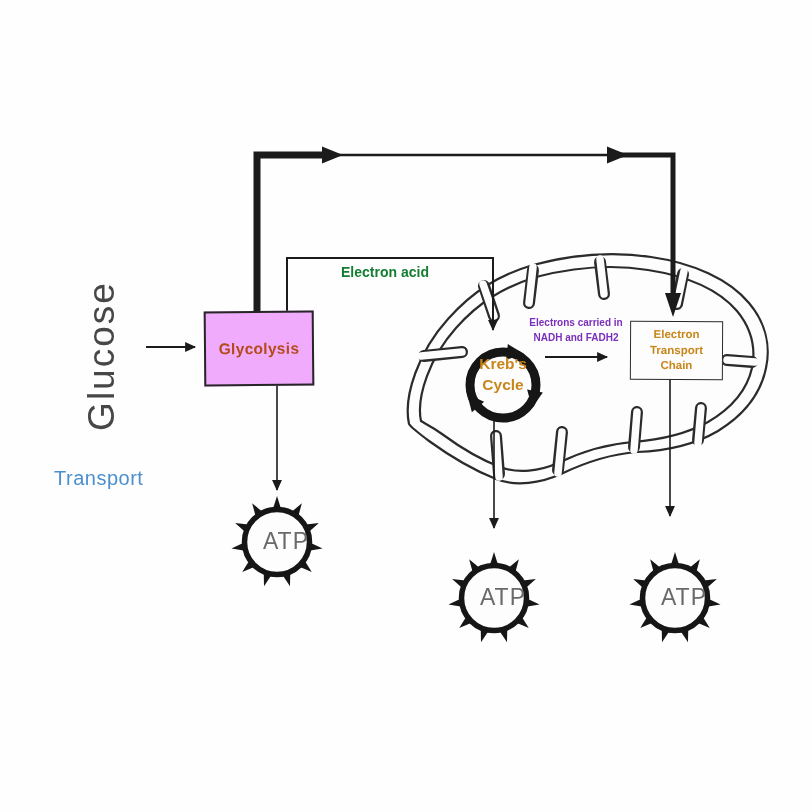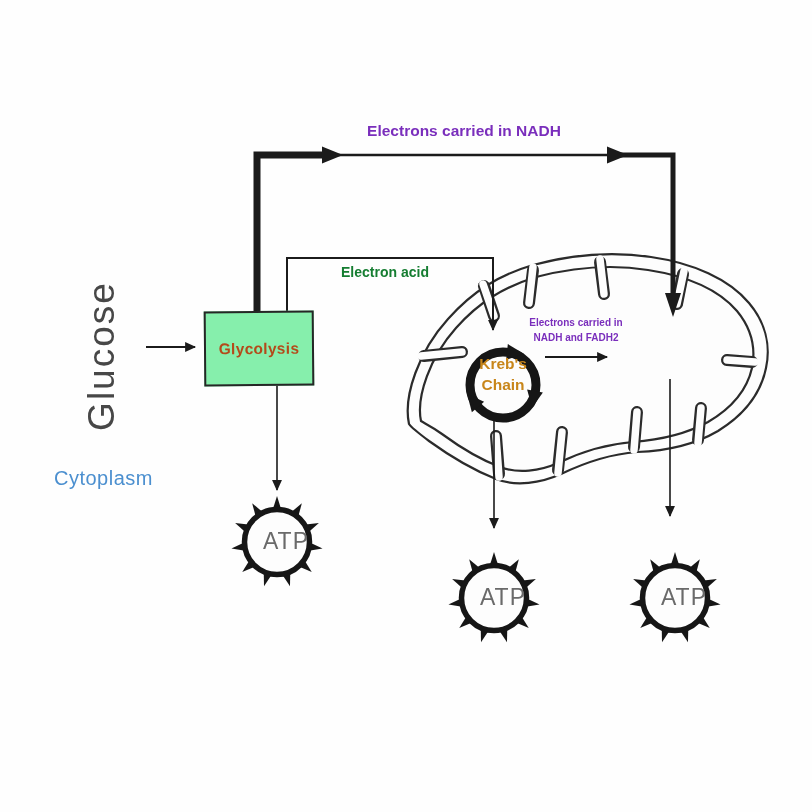--- a/index.html
+++ b/index.html
@@ -26,21 +26,21 @@
     text-align:center;font-size:37px;font-weight:400;
     letter-spacing:2px;color:var(--gray-text);
     transform:rotate(-90deg);
   }
   .cytoplasm{
     left:54px;top:467px;font-size:20px;font-weight:400;
     color:var(--light-blue);letter-spacing:0.5px;
   }
   .glybox{
     position:absolute;left:204px;top:311px;width:106px;height:71px;
-    background:#86efac;border:2px solid #262626;
+    background:#f0abfc;border:2px solid #262626;
     display:flex;align-items:center;justify-content:center;
     transform:rotate(-0.5deg);
   }
   .glybox .t{
     font-size:15.5px;font-weight:700;color:var(--rust);letter-spacing:0.3px;
   }
   .krebs{
     left:461px;top:354px;width:84px;text-align:center;
     font-size:15.5px;font-weight:700;color:var(--gold);line-height:1.35;
   }
@@ -182,41 +182,43 @@
       <use href="#krebs-arrow" xlink:href="#krebs-arrow" transform="translate(507,352) rotate(6)"></use>
       <use href="#krebs-arrow" xlink:href="#krebs-arrow" transform="translate(535,391) rotate(100)"></use>
       <use href="#krebs-arrow" xlink:href="#krebs-arrow" transform="translate(478,407) rotate(230)"></use>
     </g>
 
     <use href="#atp-sun" xlink:href="#atp-sun" transform="translate(277,542)"></use>
     <use href="#atp-sun" xlink:href="#atp-sun" transform="translate(494,598)"></use>
     <use href="#atp-sun" xlink:href="#atp-sun" transform="translate(675,598)"></use>
   </svg>
 
-  <div class="lbl top-flow">Electrons carried in NADH</div>
 
   <div class="lbl pyruvic">Electron acid</div>
 
   <div class="lbl glucose">Glucose</div>
 
-  <div class="lbl cytoplasm">Cytoplasm</div>
+  <div class="lbl cytoplasm">Transport</div>
 
   <div class="glybox">
     <span class="t">Glycolysis</span>
   </div>
 
   <div class="lbl krebs wrap">
     <div>Kreb's</div>
-    <div>Chain</div>
+    <div>Cycle</div>
   </div>
 
   <div class="lbl innerflow wrap">
     <div>Electrons carried in</div>
     <div>NADH and FADH2</div>
   </div>
 
+  <div class="etcbox">
+    <span class="t">Electron Transport Chain</span>
+  </div>
 
 
   <div class="atp-lbl atp1">ATP</div>
   <div class="atp-lbl atp2">ATP</div>
   <div class="atp-lbl atp3">ATP</div>
 
 </div>
 
 </body></html>

